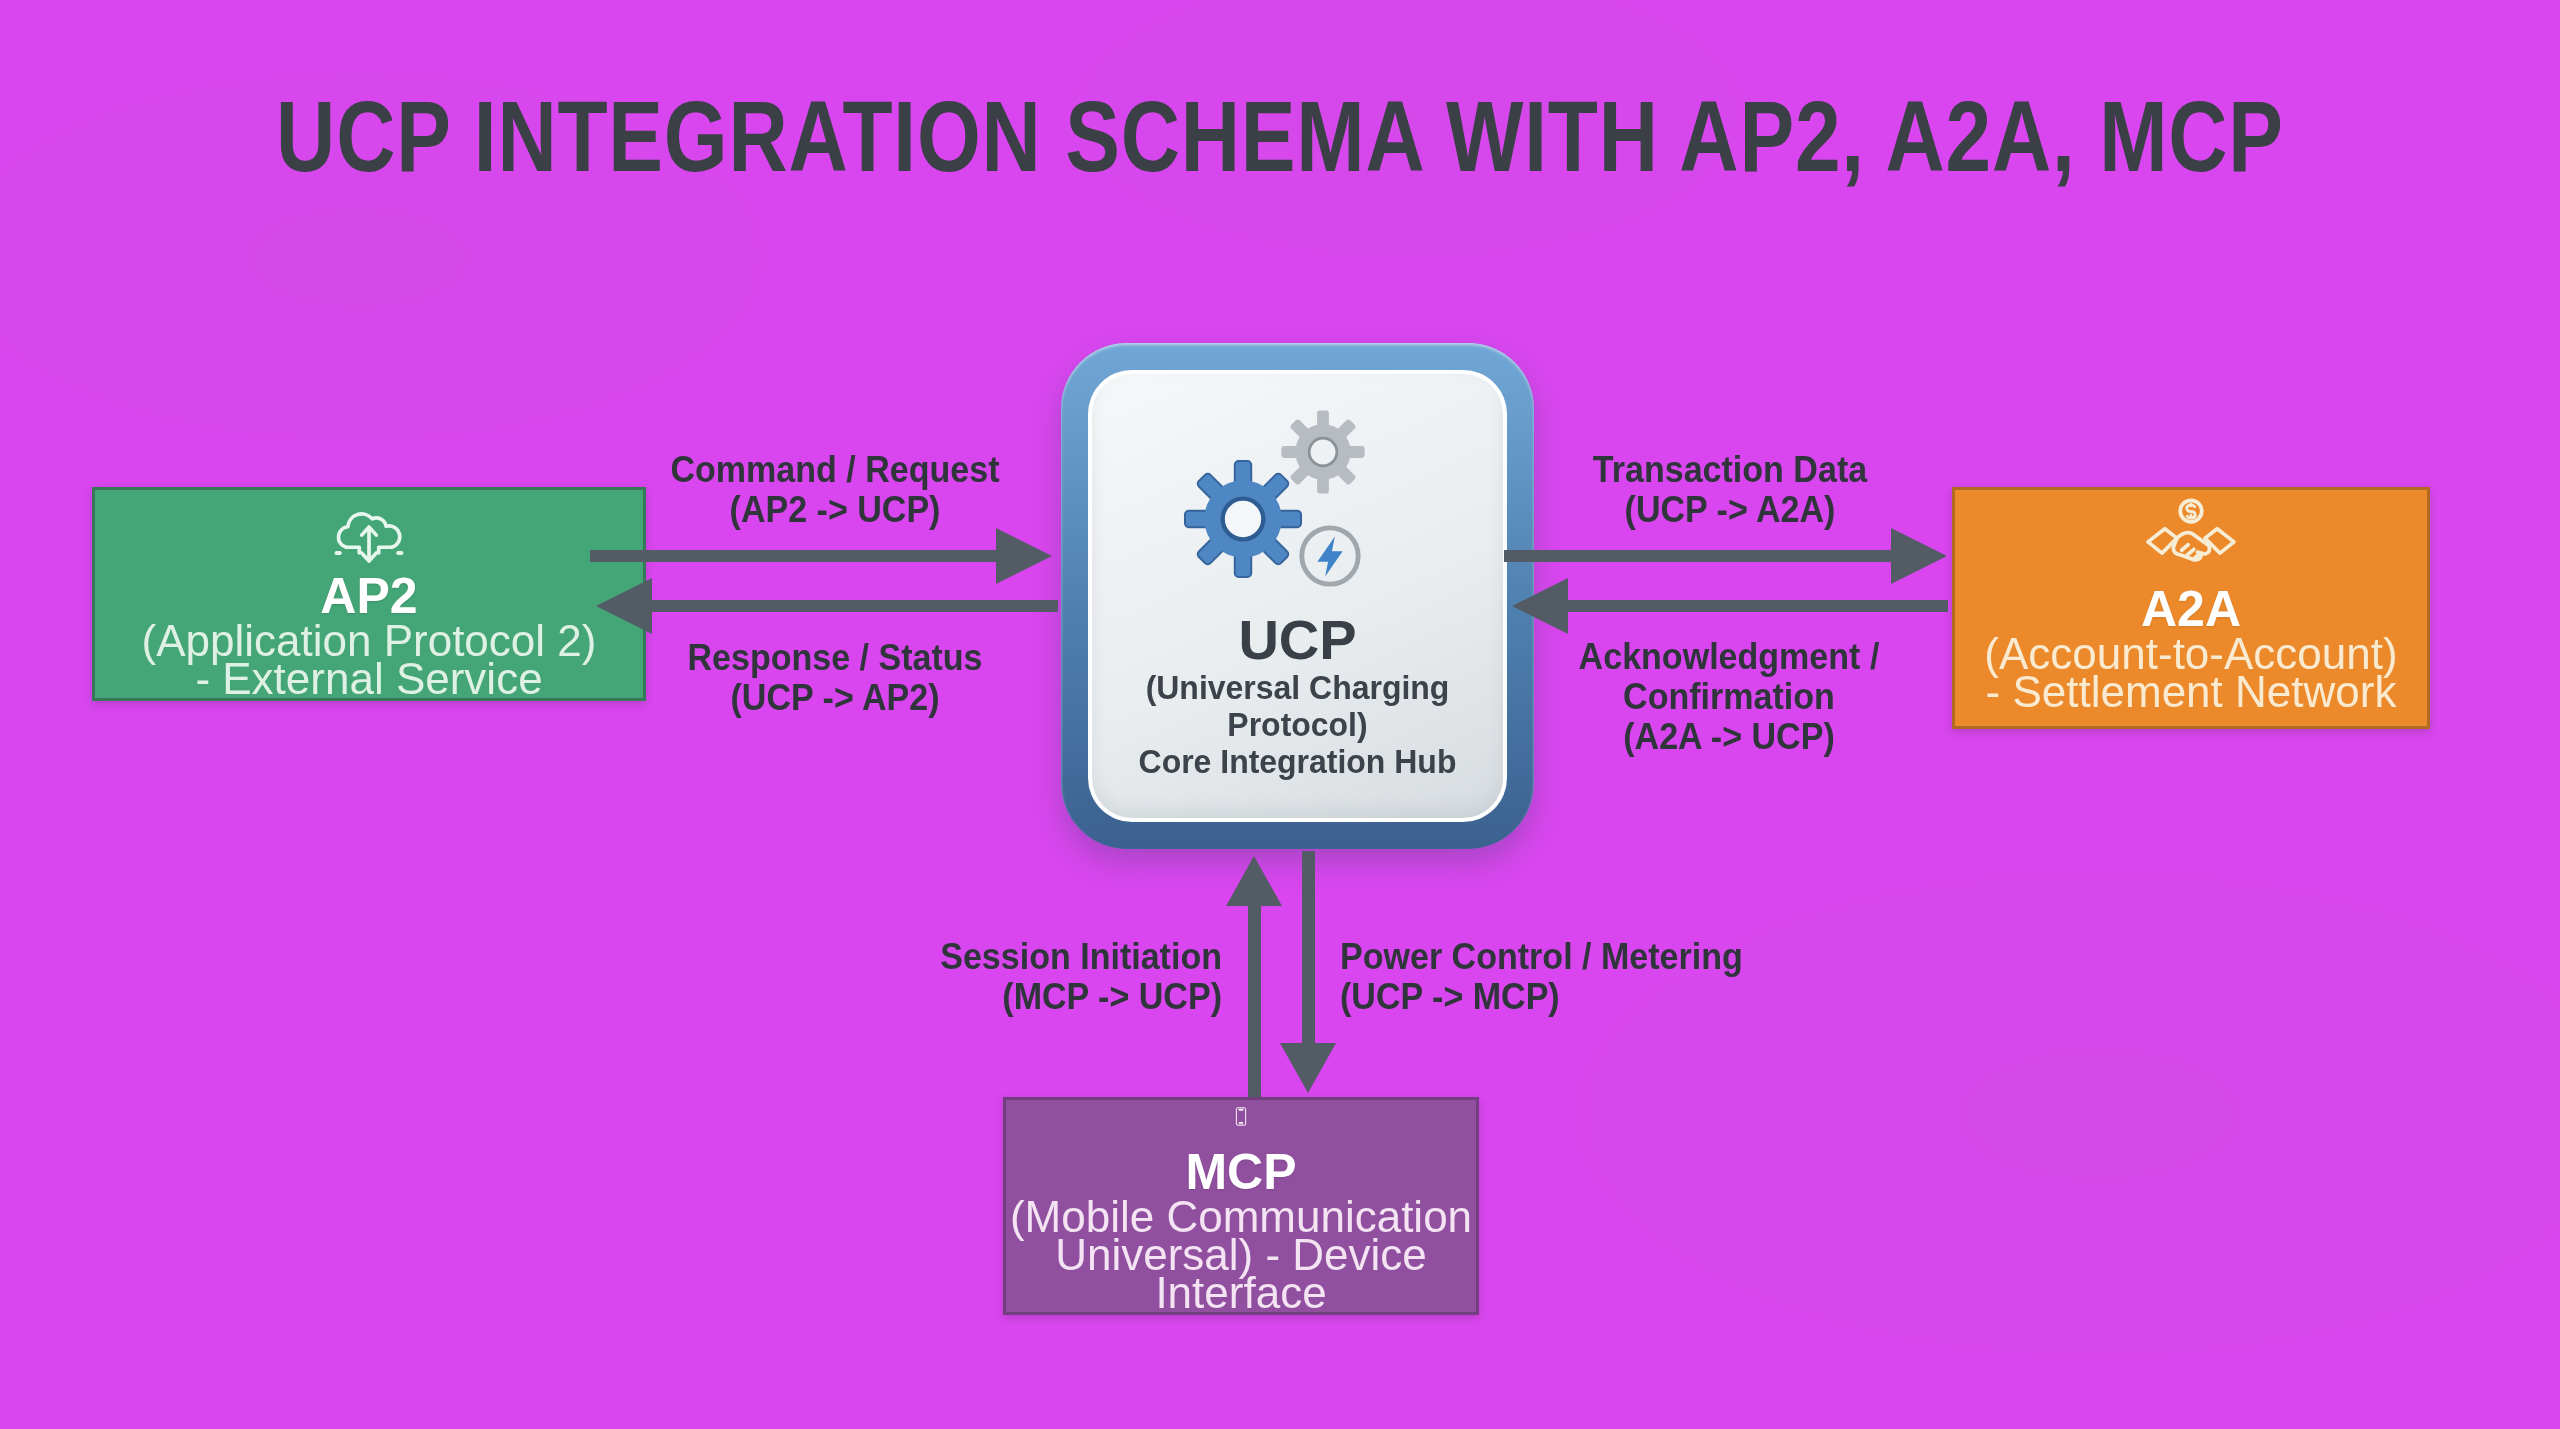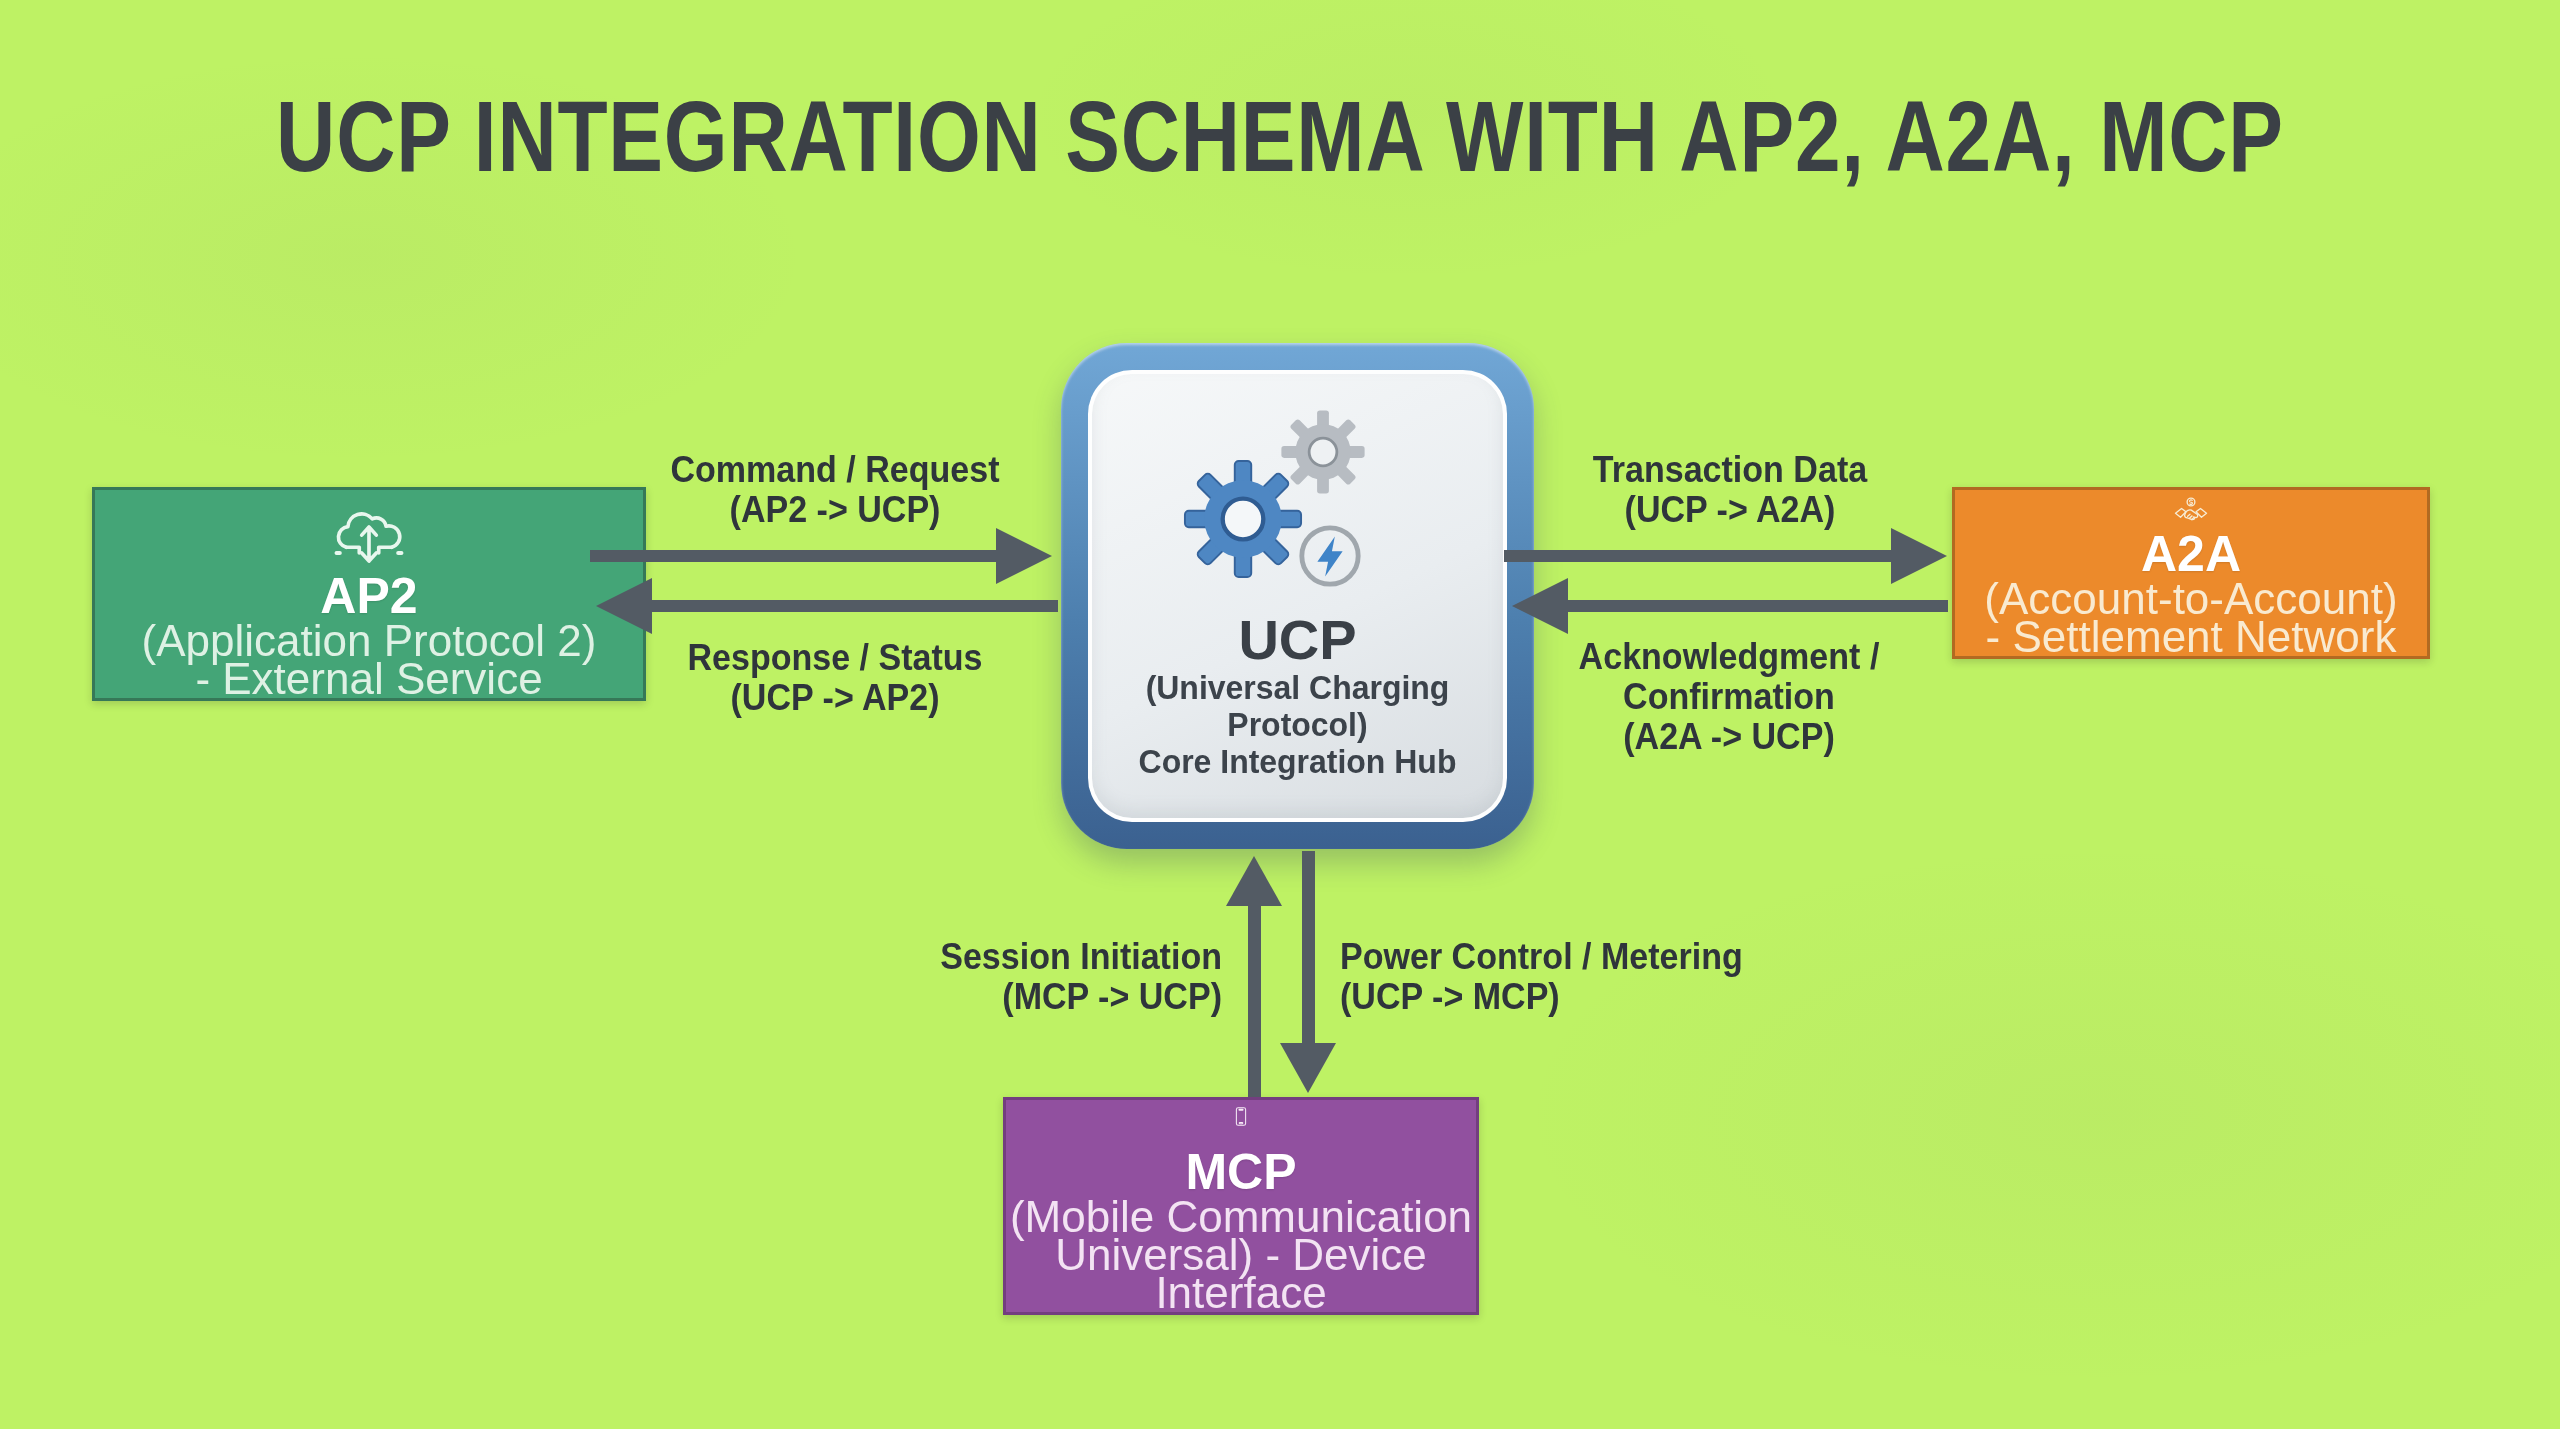--- a/index.html
+++ b/index.html
@@ -1,18 +1,18 @@
 <!DOCTYPE html>
 <html><head>
 <meta charset="utf-8">
 <style>
   html,body { margin:0; padding:0; background:#e9e8e6; }
   .stage {
     position:relative; width:2560px; height:1429px; overflow:hidden;
-    background:#bef264;
+    background:#d946ef;
     font-family:"Liberation Sans", sans-serif;
   }
   .stage::before{
     content:""; position:absolute; inset:0; pointer-events:none;
     background:
       radial-gradient(700px 320px at 14% 18%, rgba(120,120,112,0.05), transparent 65%),
       radial-gradient(900px 420px at 82% 78%, rgba(120,120,112,0.05), transparent 65%),
       radial-gradient(600px 260px at 55% 8%, rgba(120,120,112,0.04), transparent 65%);
   }
   .title{
@@ -25,21 +25,21 @@
   .node{
     position:absolute; box-sizing:border-box;
     display:flex; flex-direction:column; align-items:center;
     box-shadow:0 3px 8px rgba(30,30,30,0.18);
   }
   .node .icon{ margin-top:7px; }
   .node .abbr{ font-size:50px; font-weight:bold; color:#ffffff; line-height:52px; text-shadow:0 1px 2px rgba(0,0,0,0.12); }
   .node .sub { font-size:44px; line-height:38px; text-align:center; }
   .ap2{ left:92px;  top:487px; width:554px; height:214px; background:#44a577; border:3px solid rgba(38,66,50,0.45); }
   .ap2 .sub{ color:#def1e4; }
-  .a2a{ left:1952px; top:487px; width:478px; height:172px; background:#ec8a2b; border:3px solid rgba(92,58,20,0.40); }
+  .a2a{ left:1952px; top:487px; width:478px; height:242px; background:#ec8a2b; border:3px solid rgba(92,58,20,0.40); }
   .a2a .sub{ color:#f9ead0; }
   .mcp{ left:1003px; top:1097px; width:476px; height:218px; background:#91509f; border:3px solid rgba(70,35,80,0.40); }
   .mcp .sub{ color:#f3e3f3; }
   .mcp .abbr{ margin-top:20px; }
 
   
   .ucp-outer{
     position:absolute; left:1061px; top:343px; width:441px; height:506px;
     border-radius:66px;
     background:linear-gradient(180deg,#71a7d6 0%, #4d7fae 55%, #3b6190 100%);

